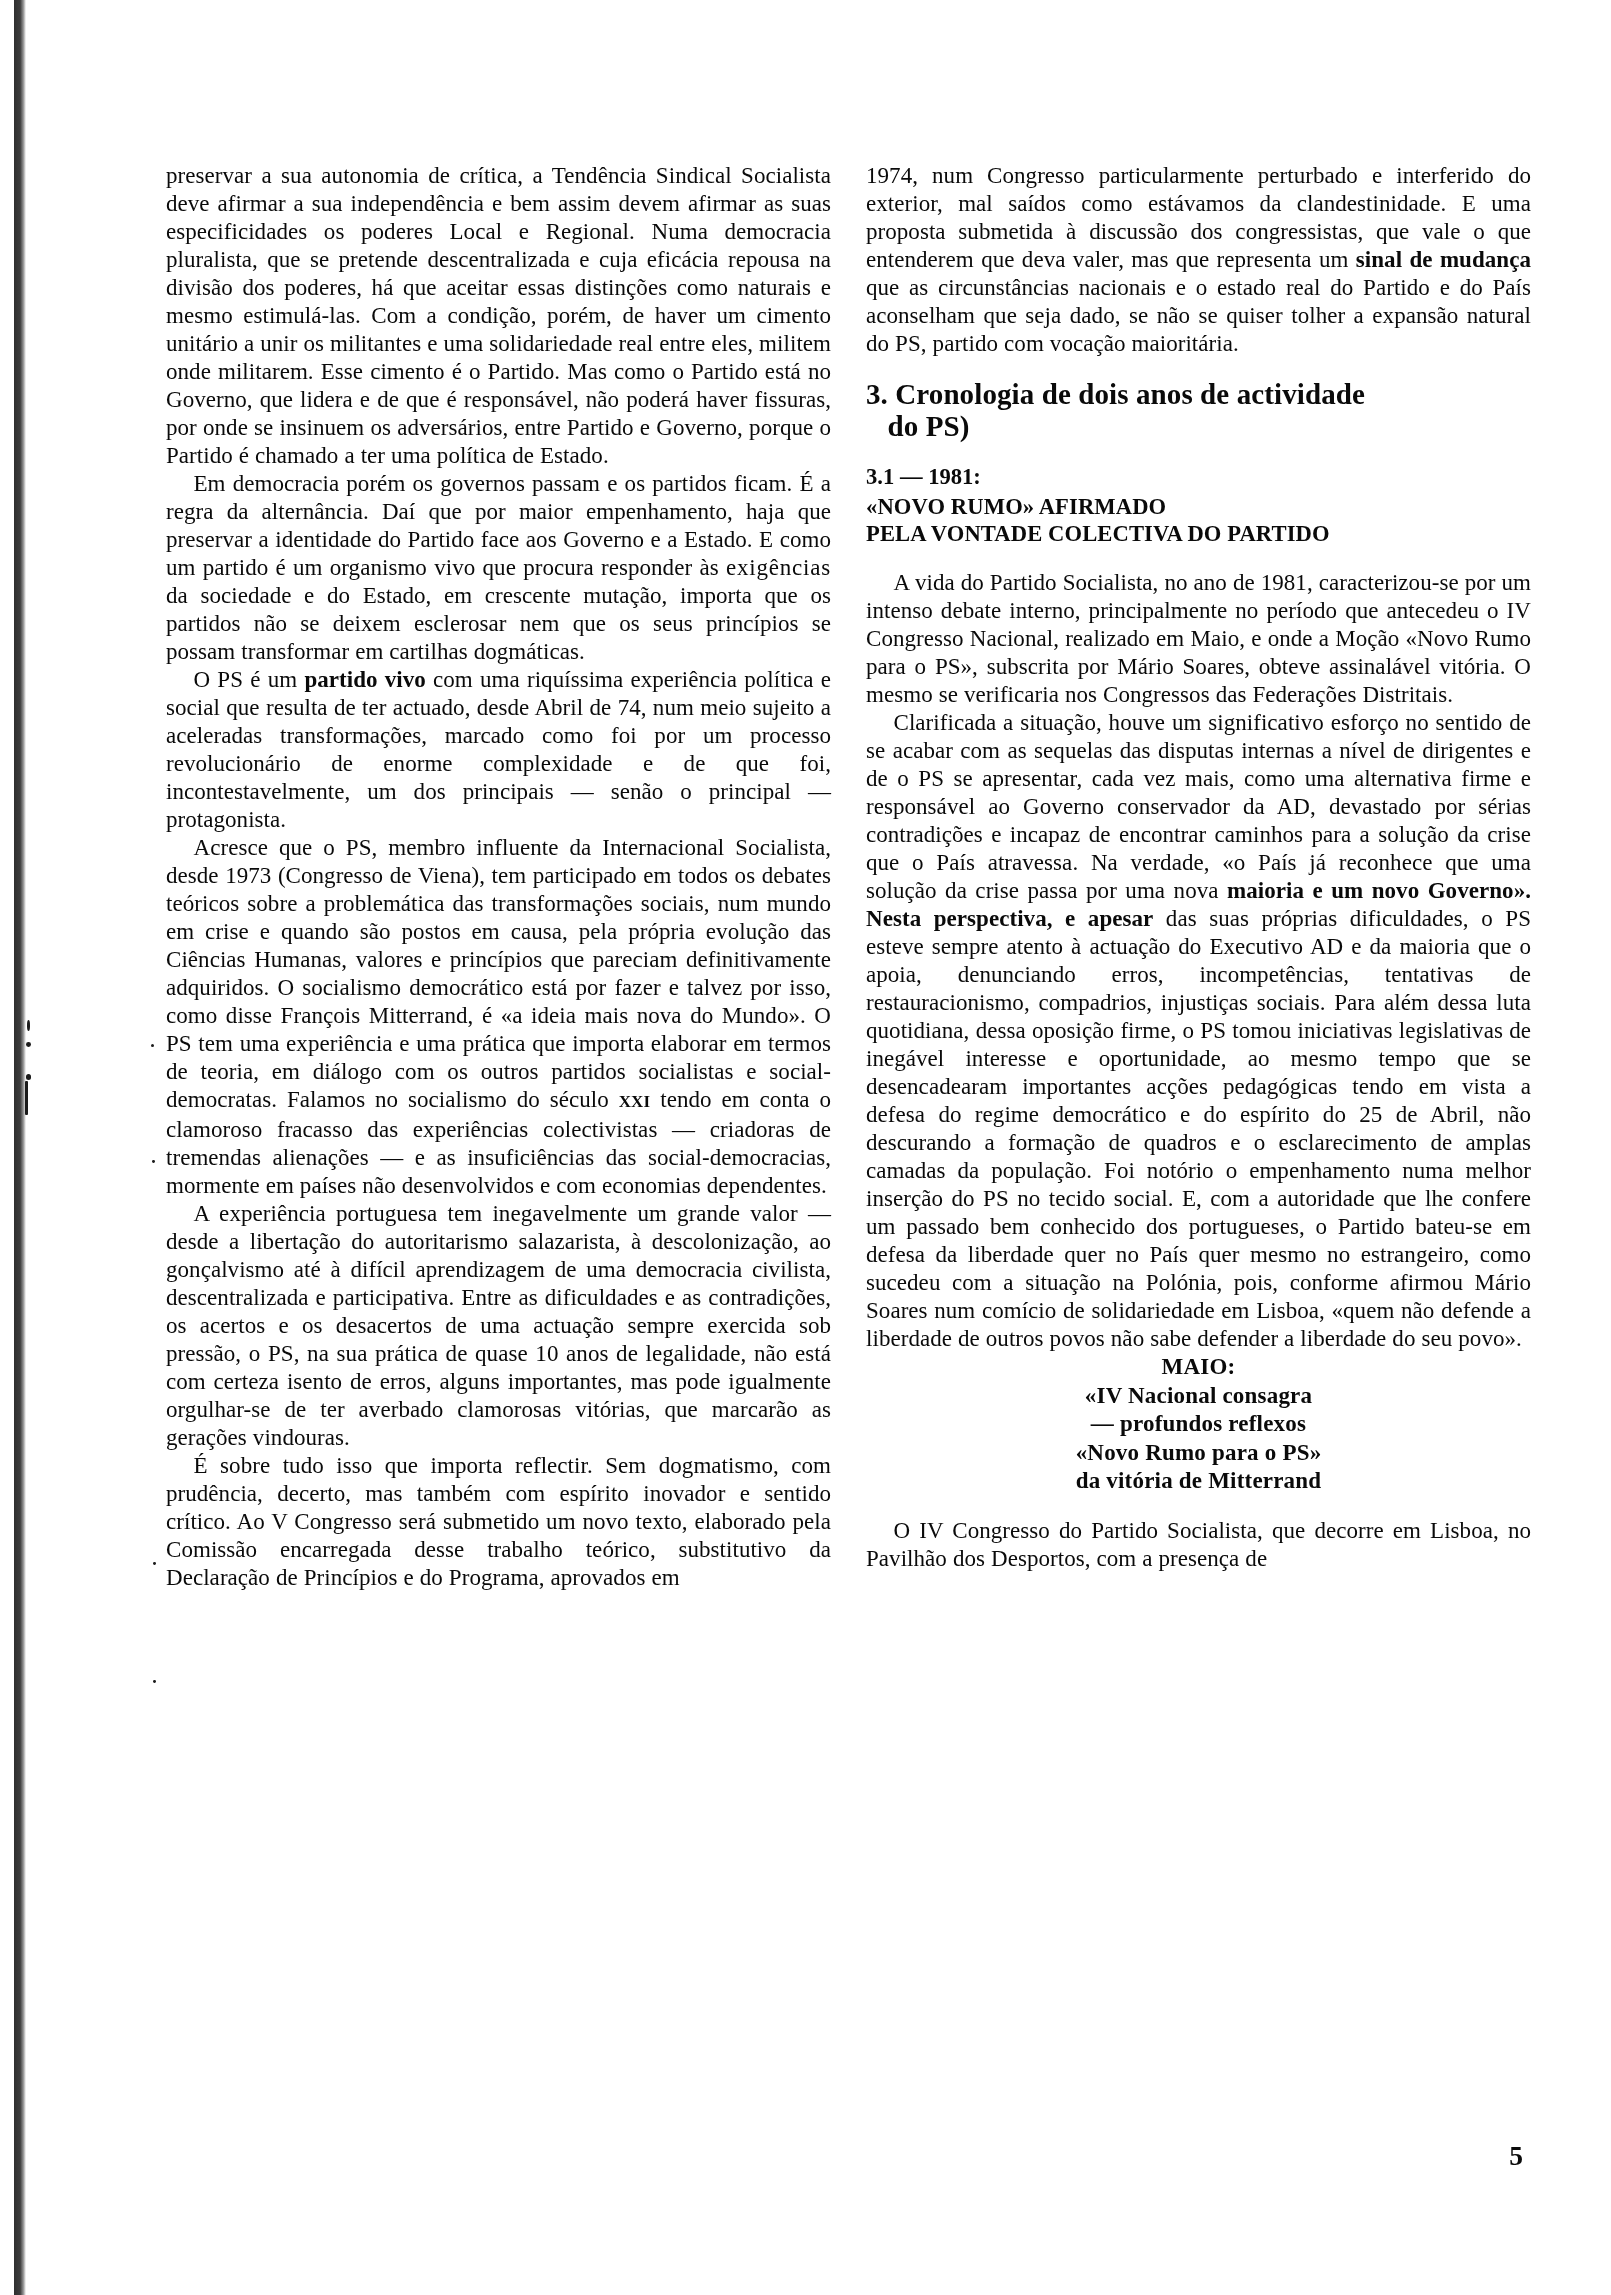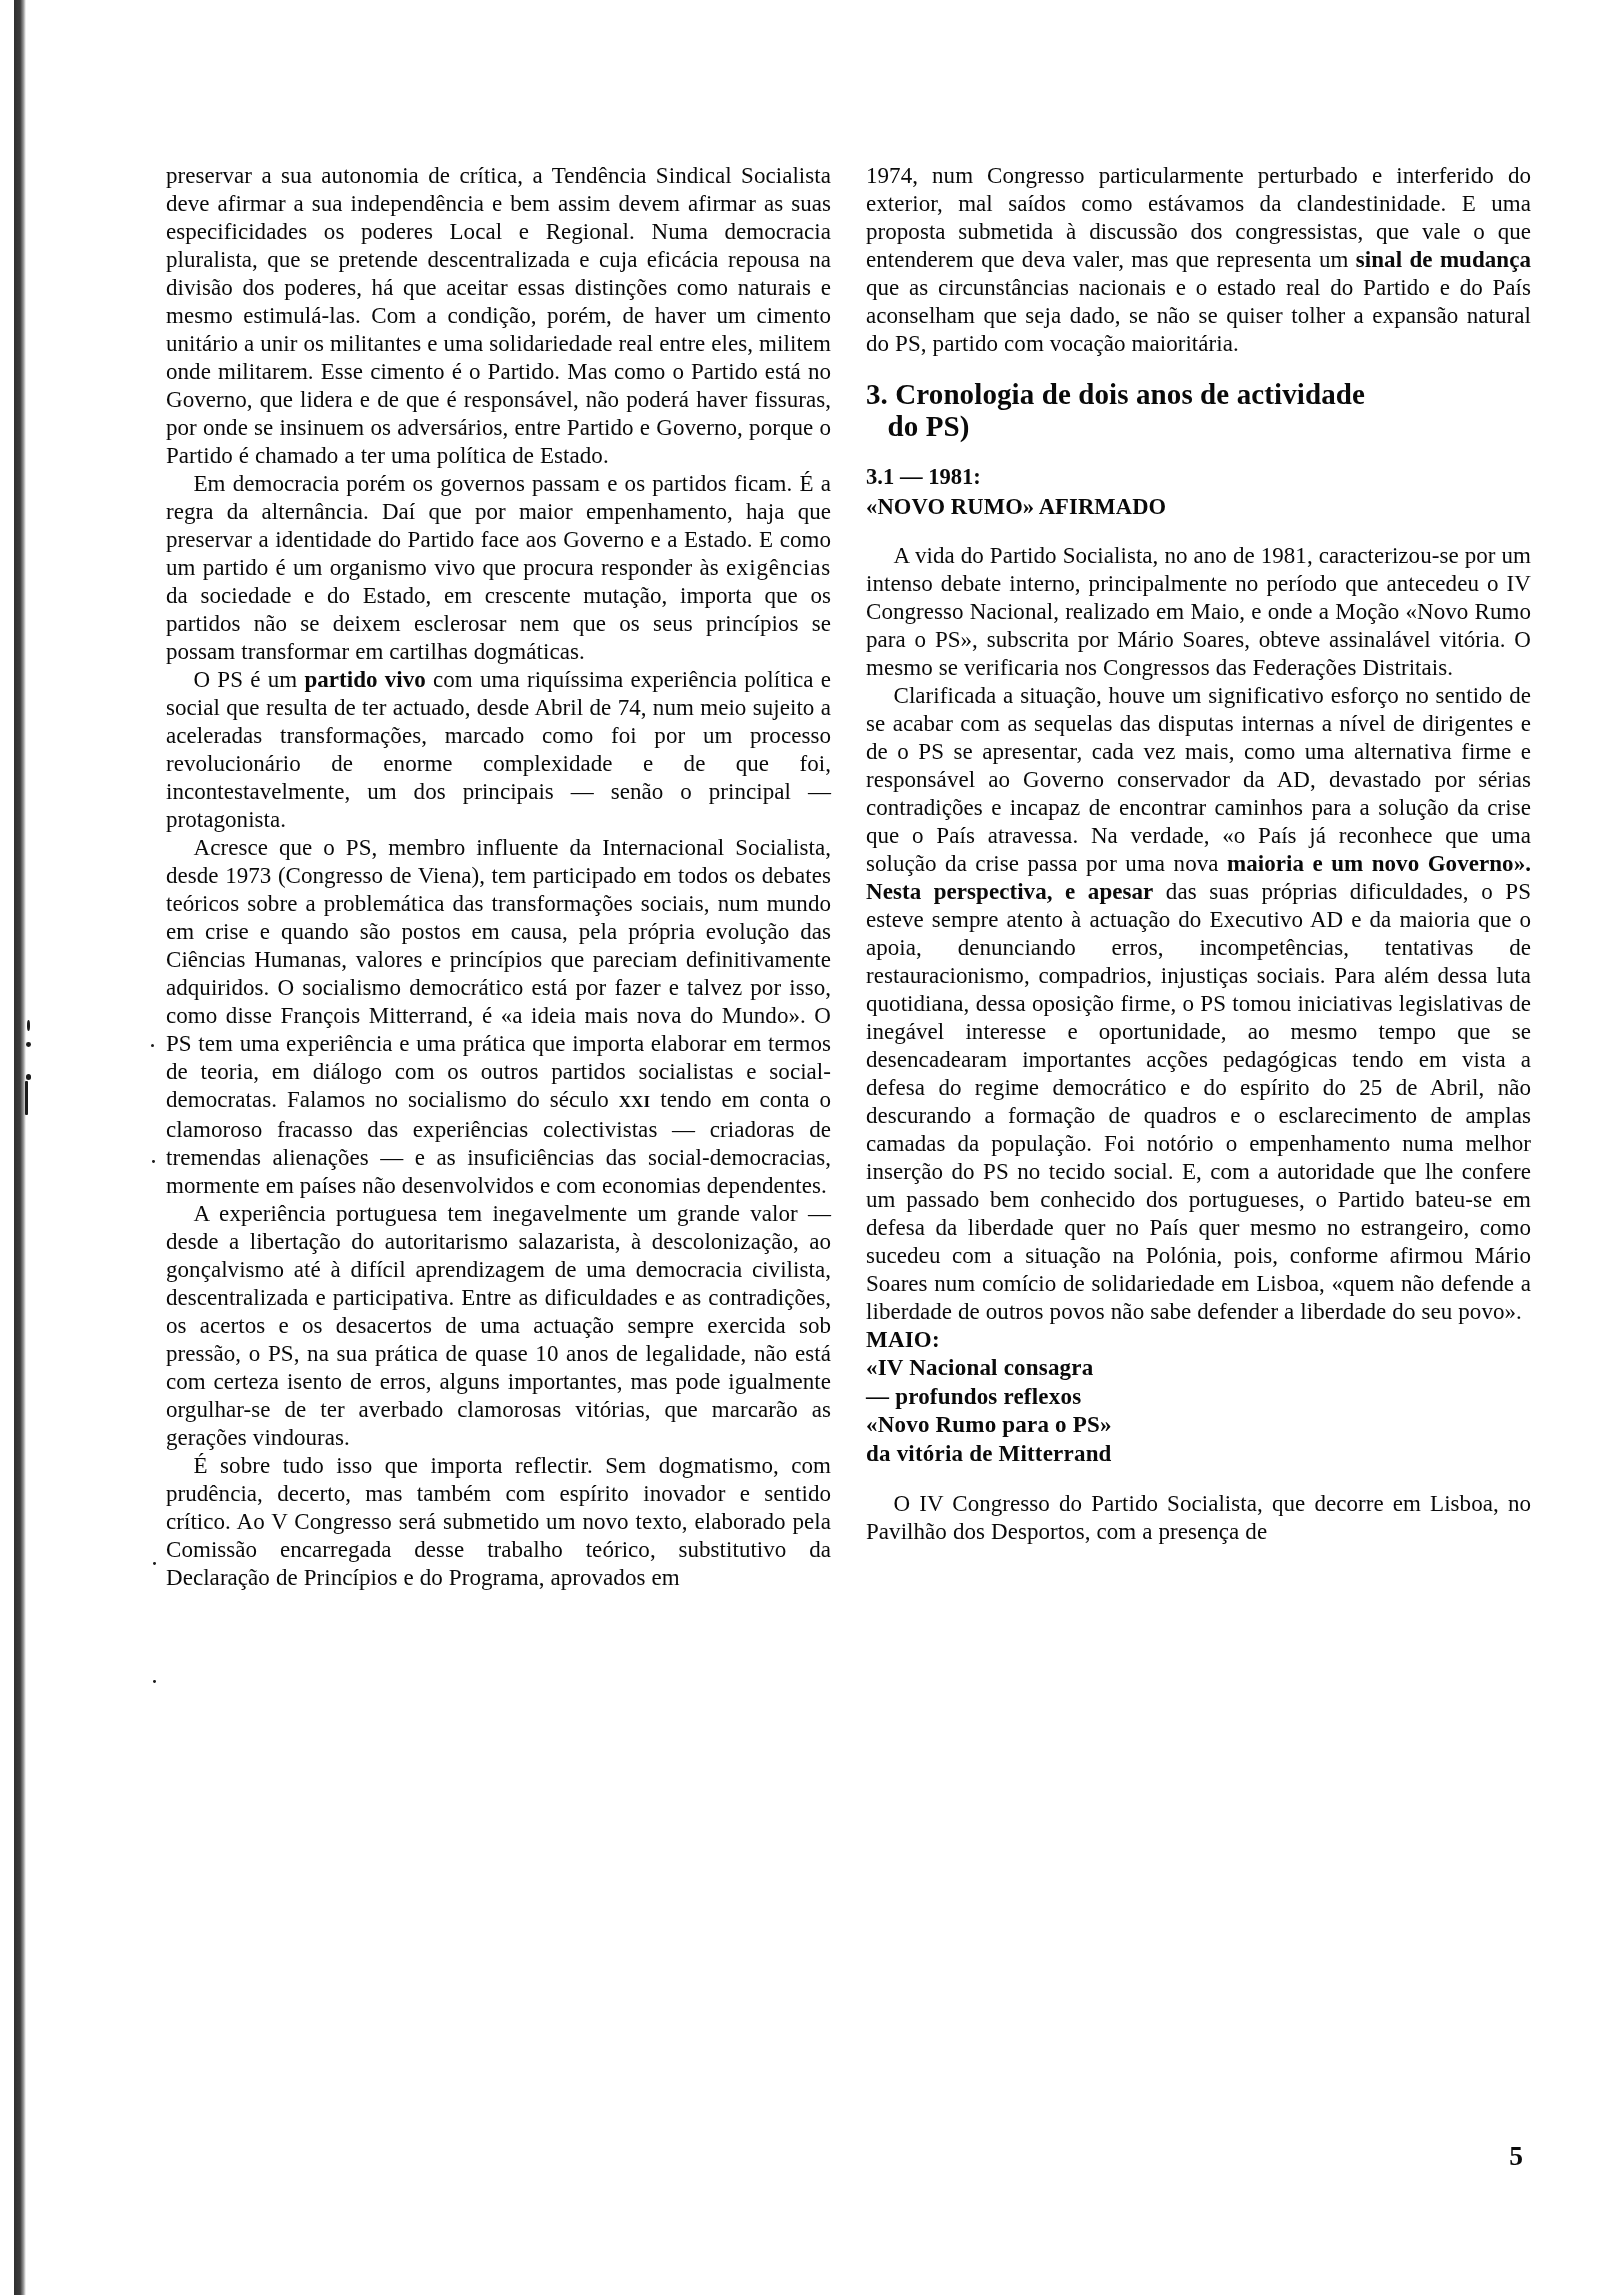--- a/index.html
+++ b/index.html
@@ -102,21 +102,21 @@
   .gap-after-head { height: 21.6px; }
 
   h4.month-head {
     margin: 0;
     font-size: 23px;
     line-height: 28.5px;
     font-weight: bold;
     letter-spacing: 0.2px;
   }
   h4.month-head .l { display: block; }
-  .month-block { margin-top: 38px; }
+  .month-block { margin-top: 38px; text-align: center; }
 
   #page-number {
     position: absolute;
     right: 93px;
     bottom: 123px;
     font-size: 27.5px;
     font-weight: bold;
   }
 </style>
 </head>
@@ -145,21 +145,21 @@
           <p class="para indent" id="p-o-ps-partido-vivo">O PS é um <span class="b">partido vivo</span> com uma riquíssima experiência política e social que resulta de ter actuado, desde Abril de 74, num meio sujeito a aceleradas transformações, marcado como foi por um processo revolucionário de enorme complexidade e de que foi, incontestavelmente, um dos principais — senão o principal — protagonista.</p>
           <p class="para indent" id="p-acresce">Acresce que o PS, membro influente da Internacional Socialista, desde 1973 (Congresso de Viena), tem participado em todos os debates teóricos sobre a problemática das transformações sociais, num mundo em crise e quando são postos em causa, pela própria evolução das Ciências Humanas, valores e princípios que pareciam definitivamente adquiridos. O socialismo democrático está por fazer e talvez por isso, como disse François Mitterrand, é «a ideia mais nova do Mundo». O PS tem uma experiência e uma prática que importa elaborar em termos de teoria, em diálogo com os outros partidos socialistas e social-democratas. Falamos no socialismo do século <span class="xxl">XXI</span> tendo em conta o clamoroso fracasso das experiências colectivistas — criadoras de tremendas alienações — e as insuficiências das social-democracias, mormente em países não desenvolvidos e com economias dependentes.</p>
           <p class="para indent" id="p-experiencia-portuguesa">A experiência portuguesa tem inegavelmente um grande valor — desde a libertação do autoritarismo salazarista, à descolonização, ao gonçalvismo até à difícil aprendizagem de uma democracia civilista, descentralizada e participativa. Entre as dificuldades e as contradições, os acertos e os desacertos de uma actuação sempre exercida sob pressão, o PS, na sua prática de quase 10 anos de legalidade, não está com certeza isento de erros, alguns importantes, mas pode igualmente orgulhar-se de ter averbado clamorosas vitórias, que marcarão as gerações vindouras.</p>
           <p class="para indent" id="p-e-sobre-tudo">É sobre tudo isso que importa reflectir. Sem dogmatismo, com prudência, decerto, mas também com espírito inovador e sentido crítico. Ao V Congresso será submetido um novo texto, elaborado pela Comissão encarregada desse trabalho teórico, substitutivo da Declaração de Princípios e do Programa, aprovados em</p>
         </div>
 
       <div class="col" id="right-col">
           <p class="para noindent" id="p-1974">1974, num Congresso particularmente perturbado e interferido do exterior, mal saídos como estávamos da clandestinidade. E uma proposta submetida à discussão dos congressistas, que vale o que entenderem que deva valer, mas que representa um <span class="b">sinal de mudança</span> que as circunstâncias nacionais e o estado real do Partido e do País aconselham que seja dado, se não se quiser tolher a expansão natural do PS, partido com vocação maioritária.</p>
           <h2 class="section-title"><span>3. Cronologia de dois anos de actividade</span> <span class="cont">do PS)</span></h2>
           <h3 class="sub-number">3.1 — 1981:</h3>
-          <h3 class="sub-head"><span>«NOVO RUMO» AFIRMADO</span></h3>
+          <h3 class="sub-head"><span>«NOVO RUMO» AFIRMADO</span><span class="l2">PELA VONTADE COLECTIVA DO PARTIDO</span></h3>
           <div class="gap-after-head"></div>
           <p class="para indent" id="p-a-vida">A vida do Partido Socialista, no ano de 1981, caracterizou-se por um intenso debate interno, principalmente no período que antecedeu o IV Congresso Nacional, realizado em Maio, e onde a Moção «Novo Rumo para o PS», subscrita por Mário Soares, obteve assinalável vitória. O mesmo se verificaria nos Congressos das Federações Distritais.</p>
           <p class="para indent" id="p-clarificada">Clarificada a situação, houve um significativo esforço no sentido de se acabar com as sequelas das disputas internas a nível de dirigentes e de o PS se apresentar, cada vez mais, como uma alternativa firme e responsável ao Governo conservador da AD, devastado por sérias contradições e incapaz de encontrar caminhos para a solução da crise que o País atravessa. Na verdade, «o País já reconhece que uma solução da crise passa por uma nova <span class="b">maioria e um novo Governo». Nesta perspectiva, e apesar</span> das suas próprias dificuldades, o PS esteve sempre atento à actuação do Executivo AD e da maioria que o apoia, denunciando erros, incompetências, tentativas de restauracionismo, compadrios, injustiças sociais. Para além dessa luta quotidiana, dessa oposição firme, o PS tomou iniciativas legislativas de inegável interesse e oportunidade, ao mesmo tempo que se desencadearam importantes acções pedagógicas tendo em vista a defesa do regime democrático e do espírito do 25 de Abril, não descurando a formação de quadros e o esclarecimento de amplas camadas da população. Foi notório o empenhamento numa melhor inserção do PS no tecido social. E, com a autoridade que lhe confere um passado bem conhecido dos portugueses, o Partido bateu-se em defesa da liberdade quer no País quer mesmo no estrangeiro, como sucedeu com a situação na Polónia, pois, conforme afirmou Mário Soares num comício de solidariedade em Lisboa, «quem não defende a liberdade de outros povos não sabe defender a liberdade do seu povo».</p>
           <h4 class="month-head month-block">
             <span class="l">MAIO:</span>
             <span class="l">«IV Nacional consagra</span>
             <span class="l">— profundos reflexos</span>
             <span class="l">«Novo Rumo para o PS»</span>
             <span class="l">da vitória de Mitterrand</span>
           </h4>

